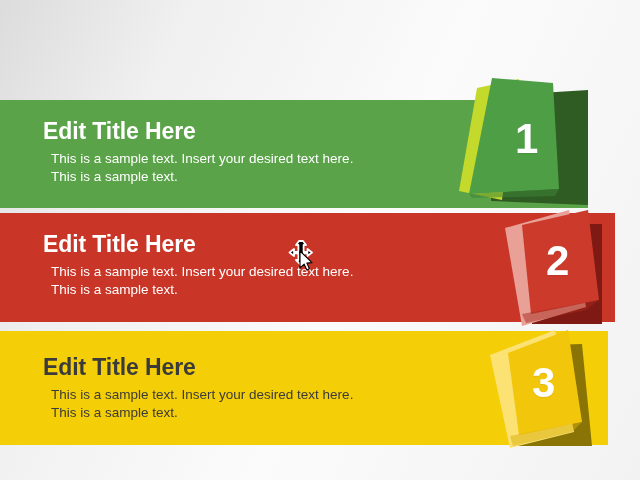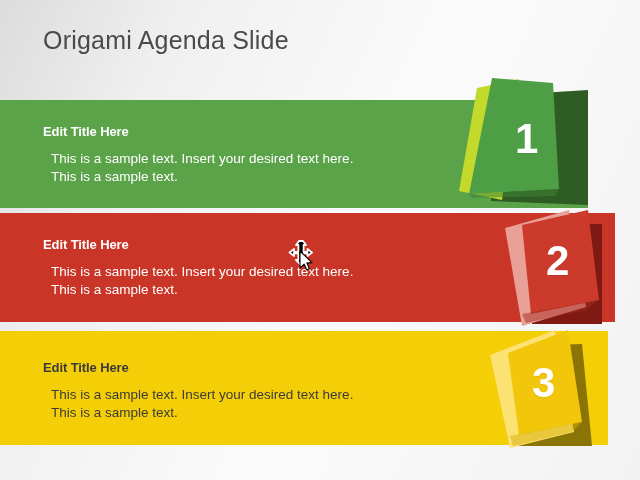--- a/index.html
+++ b/index.html
@@ -50,21 +50,21 @@
     position: absolute;
     top: 0;
     height: 100%;
   }
   .row-text {
     position: absolute;
     left: 43px;
     z-index: 12;
   }
   .row-title {
-    font-size: 13px;
+    font-size: 23px;
     font-weight: bold;
     line-height: 21px;
     margin: 0 0 2px 0;
     letter-spacing: -0.1px;
   }
   .row-body {
     font-size: 13.5px;
     line-height: 17.5px;
     margin: 8px;
     max-width: 330px;
@@ -114,21 +114,20 @@
     position: absolute;
     z-index: 60;
     pointer-events: none;
   }
 </style>
 </head>
 <body>
 
 <div id="slide">
 
-  <div id="slide-title" style="color: rgb(74, 74, 74);">Origami Agenda Slide</div>
 
   <div class="row light-text" id="row-1">
     <div class="band" style="background: rgb(90, 163, 72);"></div>
     <div class="band-ext" style="background: rgb(90, 163, 72);"></div>
     <div class="row-text">
       <p class="row-title" style="color: rgb(255, 255, 255);">Edit Title Here</p>
       <p class="row-body" style="color: rgb(255, 255, 255);">This is a sample text. Insert your desired text here. This is a sample text.</p>
     </div>
   </div>
 

